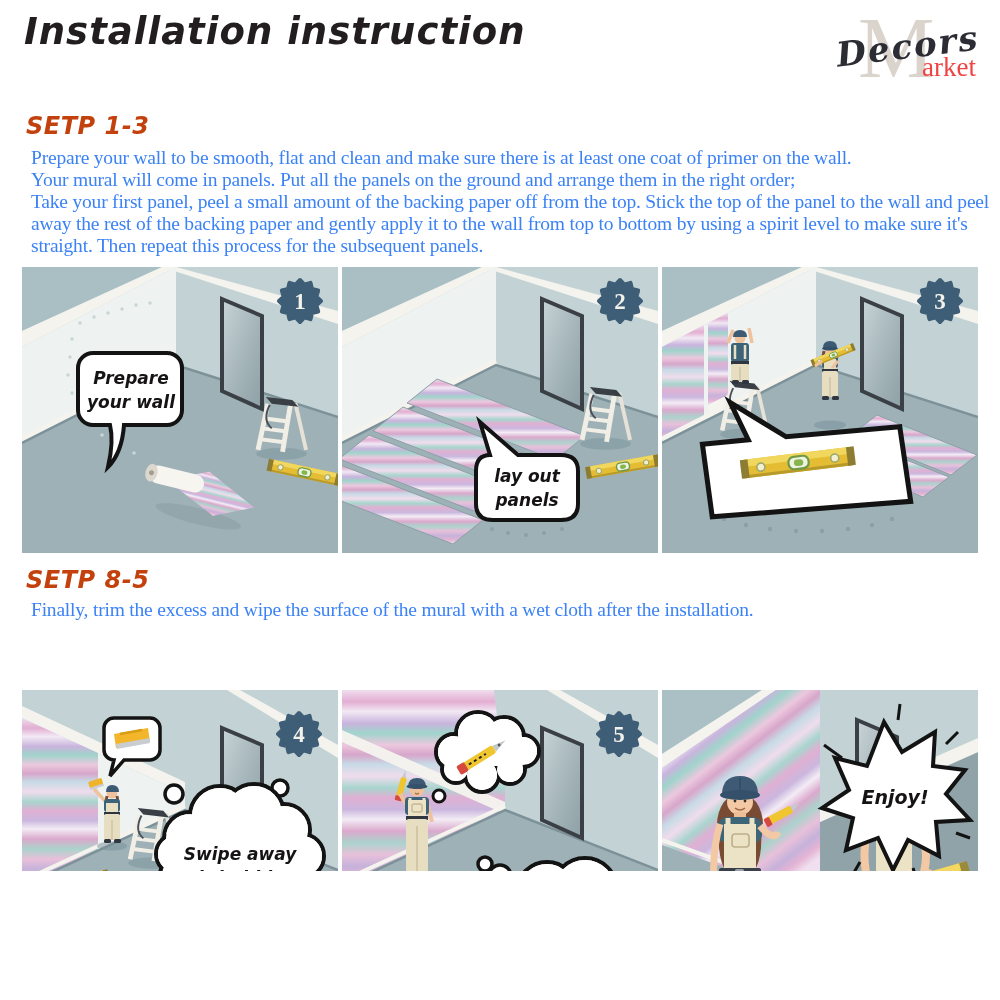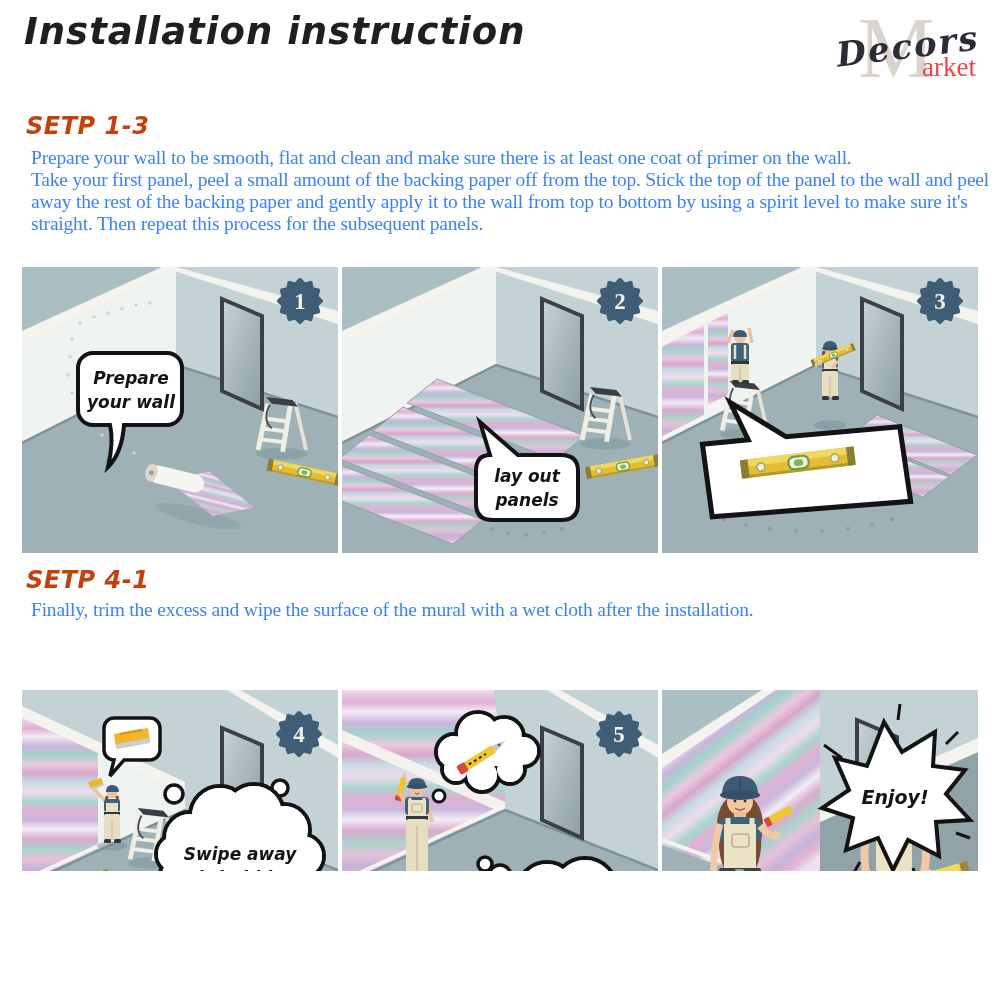--- a/index.html
+++ b/index.html
@@ -114,20 +114,21 @@
 
   <div class="logo">
     <span class="mono">M</span>
     <span class="suffix">arket</span>
     <span class="script">Decors</span>
   </div>
 
   <div class="sheading" style="top:112px">SETP 1-3</div>
   <div class="para" style="top:147px">
     <div>Prepare your wall to be smooth, flat and clean and make sure there is at least one coat of primer on the wall.</div>
+    <div>Your mural will come in panels. Put all the panels on the ground and arrange them in the right order;</div>
     <div>Take your first panel, peel a small amount of the backing paper off from the top. Stick the top of the panel to the wall and peel away the rest of the backing paper and gently apply it to the wall from top to bottom by using a spirit level to make sure it's straight. Then repeat this process for the subsequent panels.</div>
   </div>
 
   <div class="row" style="top:267px">
 
     <div class="panel" style="height:286px">
       <svg width="316" height="286" viewBox="0 0 316 286">
         <rect width="316" height="286" fill="#c3d3d5"></rect>
         <polygon points="0,0 140,0 0,64" fill="#a9bfc4"></polygon>
         <polygon points="140,0 154,0 0,80 0,64" fill="#f4f3ee"></polygon>
@@ -276,21 +277,21 @@
           <use href="#levelShape" transform="translate(80,190) rotate(-4) scale(1.55)"></use>
         </g>
         <g transform="translate(278,34)">
           <use href="#badgeShape" fill="#3e5d76" stroke="#3e5d76"></use>
           <text class="badge-num" x="0" y="8" text-anchor="middle">3</text>
         </g>
       </svg>
     </div>
   </div>
 
-  <div class="sheading" style="top:566px">SETP 4-1</div>
+  <div class="sheading" style="top:566px">SETP 8-5</div>
   <div class="para" style="top:599px">
     <div> Finally, trim the excess and wipe the surface of the mural with a wet cloth after the installation.</div>
   </div>
 
   <div class="row" style="top:690px">
 
     <div class="panel" style="height:280px">
       <svg width="316" height="280" viewBox="0 0 316 280">
         <rect width="316" height="280" fill="#c3d3d5"></rect>
         <polygon points="205,0 218,0 316,55 316,68" fill="#f4f3ee"></polygon>

